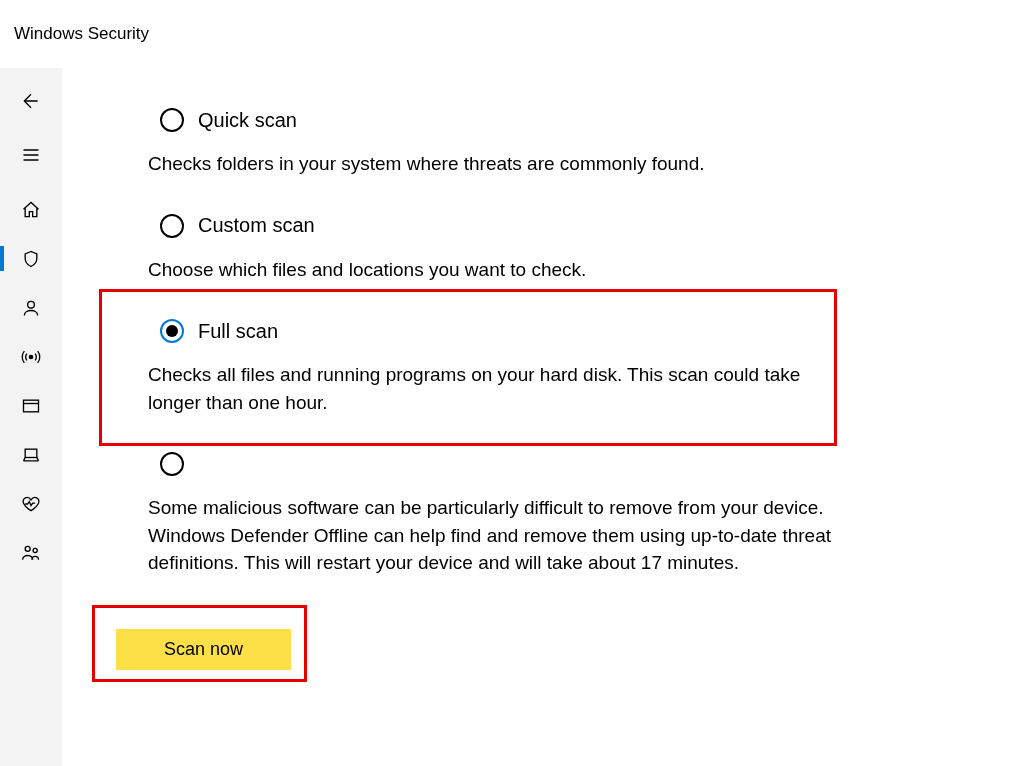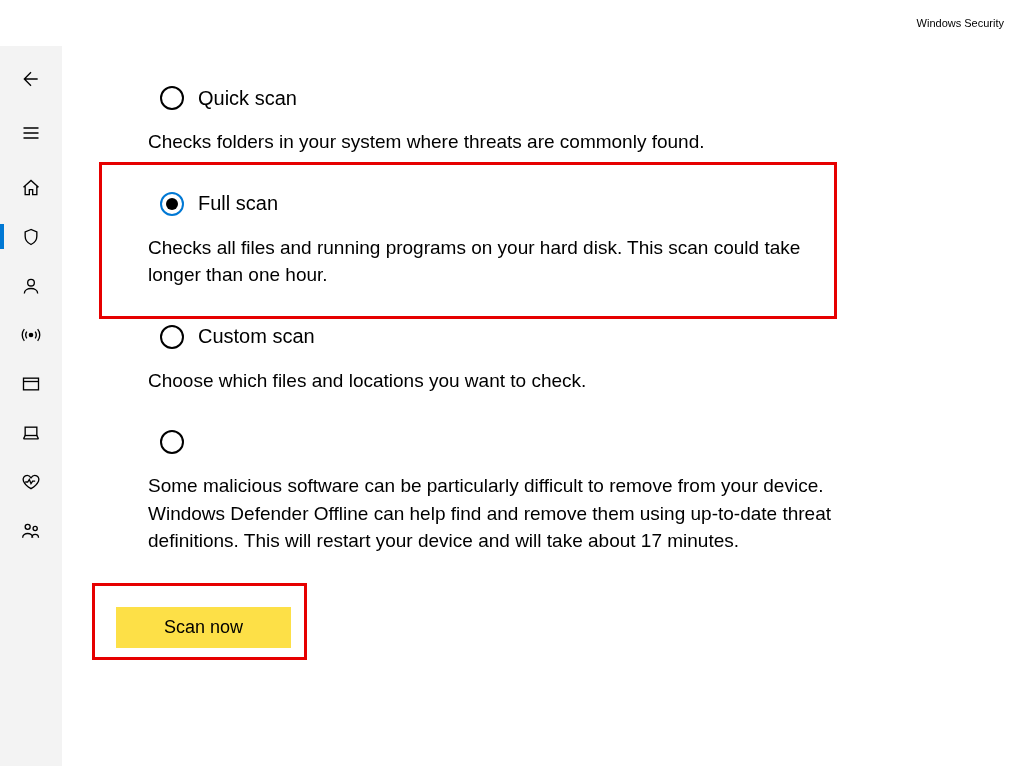--- a/index.html
+++ b/index.html
@@ -5,25 +5,24 @@
     * { margin: 0; padding: 0; box-sizing: border-box; }
     body {
       font-family: "Segoe UI", -apple-system, sans-serif;
       background: #fff;
       width: 1018px;
       height: 766px;
       overflow: hidden;
       position: relative;
     }
     .title-bar {
-      padding: 17px 14px;
-      font-size: 11px;
+      padding: 24px 14px;
+      font-size: 17px;
       color: #000;
       background: #fff;
-      text-align: right;
     }
     .app-body {
       display: flex;
       height: calc(100% - 30px);
     }
     .sidebar {
       width: 62px;
       background: #f3f3f3;
       display: flex;
       flex-direction: column;
@@ -199,35 +198,35 @@
   <main class="main">
 
     <div class="option-block">
       <div class="option-header">
         <span class="radio"></span>
         <span class="option-title">Quick scan</span>
       </div>
       <div class="option-desc">Checks folders in your system where threats are commonly found.</div>
     </div>
 
+    <div class="option-block">
+      <div class="option-header">
+        <span class="radio"></span>
+        <span class="option-title">Custom scan</span>
+      </div>
+      <div class="option-desc">Choose which files and locations you want to check.</div>
+    </div>
+
     <div class="option-block" style="position:relative; padding-top:0;">
       <div class="highlight-box hl-full"></div>
       <div class="option-header">
         <span class="radio selected"></span>
         <span class="option-title">Full scan</span>
       </div>
       <div class="option-desc">Checks all files and running programs on your hard disk. This scan could take longer than one hour.</div>
-    </div>
-
-    <div class="option-block">
-      <div class="option-header">
-        <span class="radio"></span>
-        <span class="option-title">Custom scan</span>
-      </div>
-      <div class="option-desc">Choose which files and locations you want to check.</div>
     </div>
 
     <div class="option-block">
       <div class="option-header">
         <span class="radio"></span>
       </div>
       <div class="option-desc">Some malicious software can be particularly difficult to remove from your device. Windows Defender Offline can help find and remove them using up-to-date threat definitions. This will restart your device and will take about 17 minutes.</div>
     </div>
 
     <div class="scan-button-wrap">

